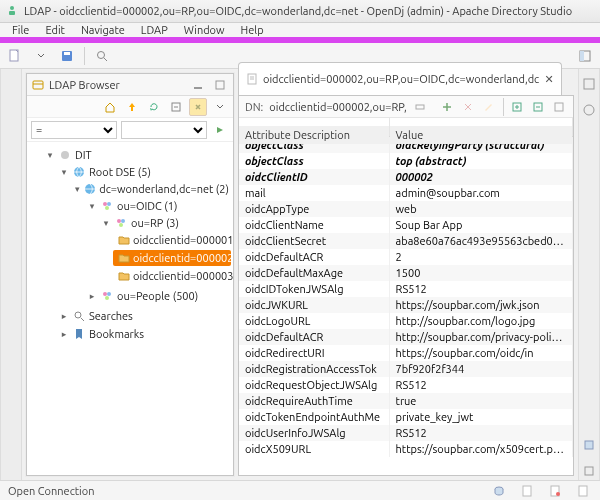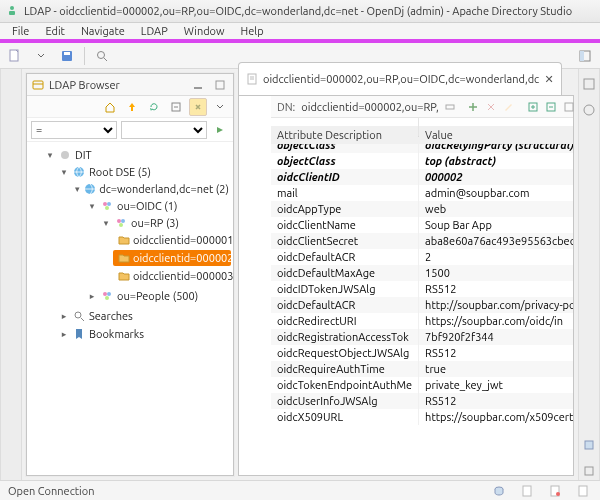--- a/index.html
+++ b/index.html
@@ -1,20 +1,20 @@
 <!DOCTYPE html>
 <html><head>
 <meta charset="utf-8">
 <style>
   * { box-sizing: border-box; margin: 0; padding: 0; font-family: "Segoe UI", "Ubuntu", sans-serif; font-size: 11px; }
   body { width: 600px; height: 500px; background: #f0f0f0; display: flex; flex-direction: column; overflow: hidden; }
   .titlebar { height: 22px; background: linear-gradient(#f5f5f5,#e8e8e8); border-bottom: 1px solid #d0d0d0; display:flex; align-items:center; padding: 11px 6px; gap:6px; }
   .tb-icon { width:12px; height:12px; display:inline-flex; align-items:center; justify-content:center; }
   .tb-title { font-size: 11px; color:#333; white-space:nowrap; overflow:hidden; text-overflow:ellipsis; }
-  .menubar { height: 20px; background:#f5f5f5; display:flex; align-items:center; padding: 0 4px; border-bottom:4px solid #d946ef; }
+  .menubar { height: 20px; background:#f5f5f5; display:flex; align-items:center; padding: 0 4px; border-bottom:6px solid #d946ef; }
   .menubar span { padding: 2px 8px; color:#333; }
   .main-toolbar { height: 26px; background:#f5f5f5; display:flex; align-items:center; padding: 2px 6px; gap:8px; border-bottom:1px solid #d8d8d8; }
   .tbbtn { width:18px; height:18px; display:flex; align-items:center; justify-content:center; border-radius:2px; color:#555; }
   .sep { width:1px; height:18px; background:#d0d0d0; }
   .workspace { flex:1; display:flex; min-height:0; }
   .left-trim, .right-trim { width:22px; background:#eee; border-left:1px solid #ddd; border-right:1px solid #ddd; display:flex; flex-direction:column; align-items:center; padding-top:6px; gap:8px; }
   .left-trim { background:#ededed; }
   .center { flex:1; display:flex; min-width:0; }
   .browser-panel { width: 208px; display:flex; flex-direction:column; border:1px solid #c5c5c5; background:#fff; margin:4px 2px 4px 4px; box-shadow: 0 0 0 1px #ebebeb; }
   .panel-head { height:22px; display:flex; align-items:center; padding: 0 4px; gap:4px; border-bottom:1px solid #ddd; background:#f7f7f7; }
@@ -33,21 +33,21 @@
   .txt { color:#222; }
   .folder { color:#d9a441; }
   .globe { color:#3a7bd5; }
   .srch { color:#888; }
   .bkm { color:#2a9d8f; }
   
   .editor-area { flex:1; display:flex; flex-direction:column; margin:4px 4px 4px 2px; min-width:0; }
   .editor-tabs { height:22px; display:flex; align-items:flex-end; }
   .editor-tab { height:22px; display:flex; align-items:center; gap:4px; padding:16px 6px; background:#fff; border:1px solid #c5c5c5; border-bottom:none; border-radius:4px 4px 0 0; max-width: 350px; }
   .editor-tab .lbl { overflow:hidden; text-overflow:ellipsis; white-space:nowrap; font-size:11px; color:#333; }
-  .editor-body { flex:1; background:#fff; border:1px solid #c5c5c5; display:flex; flex-direction:column; min-height:0; box-shadow: inset 0 1px 0 #fff; padding-left: 32px; }
+  .editor-body { flex:1; background:#fff; border:1px solid #c5c5c5; display:flex; flex-direction:column; min-height:0; box-shadow: inset 0 1px 0 #fff; }
   .dn-bar { height:22px; display:flex; align-items:center; padding:0 6px; gap:6px; border-bottom:1px solid #e5e5e5; background:#fafafa; }
   .dn-bar .lbl { color:#555; }
   .dn-bar .flex { flex:1; }
   .table-wrap { flex:1; overflow:auto; }
   table { width:100%; border-collapse:collapse; }
   thead th { text-align:left; font-weight:normal; background:#f0f0f0; border-bottom:1px solid #d8d8d8; border-right:1px solid #e5e5e5; padding:3px 6px; position:sticky; top:8px; color:#333; }
   tbody td { padding:2px 6px; border-right:1px solid #f0f0f0; white-space:nowrap; overflow:hidden; text-overflow:ellipsis; max-width:180px; }
   tbody tr:nth-child(odd) td { background:#f7f7f7; }
   tbody tr:nth-child(even) td { background:#fff; }
   tbody tr.em td { font-style:italic; font-weight:bold; }
@@ -426,20 +426,28 @@
                 </tr>
                 <tr>
                   <td>oidcDefaultMaxAge</td>
                   <td>1500</td>
                 </tr>
                 <tr>
                   <td>oidcIDTokenJWSAlg</td>
                   <td>RS512</td>
                 </tr>
                 <tr>
+                  <td>oidcJWKURL</td>
+                  <td>https://soupbar.com/jwk.json</td>
+                </tr>
+                <tr>
+                  <td>oidcLogoURL</td>
+                  <td>http://soupbar.com/logo.jpg</td>
+                </tr>
+                <tr>
                   <td>oidcDefaultACR</td>
                   <td>http://soupbar.com/privacy-policy.html</td>
                 </tr>
                 <tr>
                   <td>oidcRedirectURI</td>
                   <td>https://soupbar.com/oidc/in</td>
                 </tr>
                 <tr>
                   <td>oidcRegistrationAccessTok</td>
                   <td>7bf920f2f344</td>

